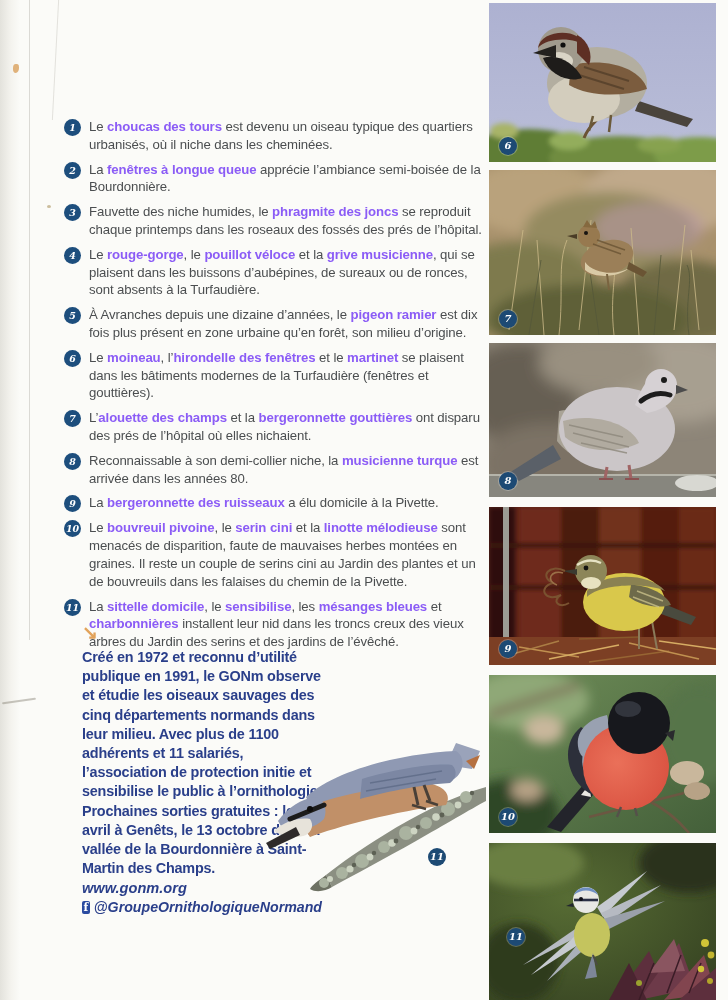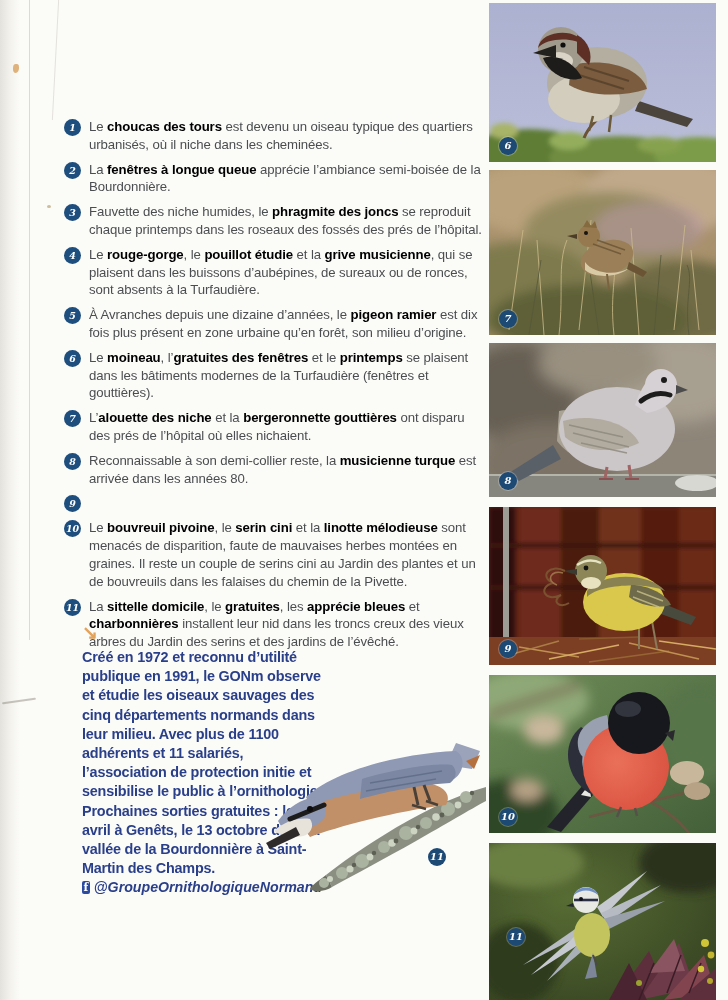--- a/index.html
+++ b/index.html
@@ -14,21 +14,21 @@
   .scan-speck2{position:absolute;left:47px;top:205px;width:4px;height:3px;background:#b7a276;border-radius:50%;opacity:.7;}
   .scan-line-low{position:absolute;left:2px;top:700px;width:34px;height:2px;background:rgba(120,115,100,.4);border-radius:2px;transform:rotate(-8deg);}
 
   
   .bird-list{position:absolute;left:64px;top:118px;width:418px;}
   .list-item{display:flex;align-items:flex-start;margin-bottom:7px;}
   .bullet{flex:0 0 17px;width:17px;height:17px;border-radius:50%;background:#1d4e7d;color:#fff;
       font-family:"DejaVu Serif", serif;font-style:italic;font-weight:bold;font-size:9.5px;
       line-height:17px;text-align:center;margin-top:1px;}
   .item-text{margin-left:8px;font-size:13.2px;line-height:17.8px;color:#4b4e50;letter-spacing:-0.1px;}
-  .item-text .bold{font-weight:bold;color:#000000;}
+  .item-text .bold{font-weight:bold;color:#8b5cf6;}
 
   
   .gonm-block{position:absolute;left:82px;top:624px;width:240px;color:#2a3f8a;}
   .arrow-icon{font-size:19px;color:#e2a35b;font-weight:bold;line-height:18px;display:block;margin-bottom:6px;}
   .gonm-text{margin:0;font-size:14.4px;font-weight:bold;line-height:19.2px;letter-spacing:-0.2px;}
   .gonm-url{margin-top:1px;font-size:14.6px;font-weight:bold;font-style:italic;line-height:19px;}
   .gonm-social{display:flex;align-items:center;font-size:14.2px;font-weight:bold;font-style:italic;line-height:19px;}
   .fb-icon{display:inline-block;width:13px;height:13px;background:#2a4ba0;color:#fff;border-radius:2px;
       font-style:normal;font-weight:bold;font-size:11px;line-height:13px;text-align:center;margin-right:4px;
       font-family:"DejaVu Serif", serif;}
@@ -76,61 +76,63 @@
       <span class="item-text"><span>La </span><span class="bold">fenêtres à longue queue</span><span> apprécie l’ambiance semi-boisée de la Bourdonnière.</span></span>
     </div>
 
     <div class="list-item">
       <span class="bullet">3</span>
       <span class="item-text"><span>Fauvette des niche humides, le </span><span class="bold">phragmite des joncs</span><span> se reproduit chaque printemps dans les roseaux des fossés des prés de l’hôpital.</span></span>
     </div>
 
     <div class="list-item">
       <span class="bullet">4</span>
-      <span class="item-text"><span>Le </span><span class="bold">rouge-gorge</span><span>, le </span><span class="bold">pouillot étudie</span><span> et la </span><span class="bold">grive musicienne</span><span>, qui se plaisent dans les buissons d’aubépines, de sureaux ou de ronces, sont absents à la Turfaudière.</span></span>
+      <span class="item-text"><span>Le </span><span class="bold">rouge-gorge</span><span>, le </span><span class="bold">pouillot véloce</span><span> et la </span><span class="bold">grive musicienne</span><span>, qui se plaisent dans les buissons d’aubépines, de sureaux ou de ronces, sont absents à la Turfaudière.</span></span>
     </div>
 
     <div class="list-item">
       <span class="bullet">5</span>
       <span class="item-text"><span>À Avranches depuis une dizaine d’années, le </span><span class="bold">pigeon ramier</span><span> est dix fois plus présent en zone urbaine qu’en forêt, son milieu d’origine.</span></span>
     </div>
 
     <div class="list-item">
       <span class="bullet">6</span>
-      <span class="item-text"><span>Le </span><span class="bold">moineau</span><span>, l’</span><span class="bold">gratuites des fenêtres</span><span> et le </span><span class="bold">printemps</span><span> se plaisent dans les bâtiments modernes de la Turfaudière (fenêtres et gouttières).</span></span>
+      <span class="item-text"><span>Le </span><span class="bold">moineau</span><span>, l’</span><span class="bold">hirondelle des fenêtres</span><span> et le </span><span class="bold">martinet</span><span> se plaisent dans les bâtiments modernes de la Turfaudière (fenêtres et gouttières).</span></span>
     </div>
 
     <div class="list-item">
       <span class="bullet">7</span>
-      <span class="item-text"><span>L’</span><span class="bold">alouette des niche</span><span> et la </span><span class="bold">bergeronnette gouttières</span><span> ont disparu des prés de l’hôpital où elles nichaient.</span></span>
+      <span class="item-text"><span>L’</span><span class="bold">alouette des champs</span><span> et la </span><span class="bold">bergeronnette gouttières</span><span> ont disparu des prés de l’hôpital où elles nichaient.</span></span>
     </div>
 
     <div class="list-item">
       <span class="bullet">8</span>
-      <span class="item-text"><span>Reconnaissable à son demi-collier reste, la </span><span class="bold">musicienne turque</span><span> est arrivée dans les années 80.</span></span>
+      <span class="item-text"><span>Reconnaissable à son demi-collier niche, la </span><span class="bold">musicienne turque</span><span> est arrivée dans les années 80.</span></span>
     </div>
 
     <div class="list-item">
       <span class="bullet">9</span>
+      <span class="item-text"><span>La </span><span class="bold">bergeronnette des ruisseaux</span><span> a élu domicile à la Pivette.</span></span>
     </div>
 
     <div class="list-item">
       <span class="bullet">10</span>
       <span class="item-text"><span>Le </span><span class="bold">bouvreuil pivoine</span><span>, le </span><span class="bold">serin cini</span><span> et la </span><span class="bold">linotte mélodieuse</span><span> sont menacés de disparition, faute de mauvaises herbes montées en graines. Il reste un couple de serins cini au Jardin des plantes et un de bouvreuils dans les falaises du chemin de la Pivette.</span></span>
     </div>
 
     <div class="list-item">
       <span class="bullet">11</span>
-      <span class="item-text"><span>La </span><span class="bold">sittelle domicile</span><span>, le </span><span class="bold">gratuites</span><span>, les </span><span class="bold">apprécie bleues</span><span> et </span><span class="bold">charbonnières</span><span> installent leur nid dans les troncs creux des vieux arbres du Jardin des serins et des jardins de l’évêché.</span></span>
+      <span class="item-text"><span>La </span><span class="bold">sittelle domicile</span><span>, le </span><span class="bold">sensibilise</span><span>, les </span><span class="bold">mésanges bleues</span><span> et </span><span class="bold">charbonnières</span><span> installent leur nid dans les troncs creux des vieux arbres du Jardin des serins et des jardins de l’évêché.</span></span>
     </div>
   </section>
 
   <aside class="gonm-block">
     <span class="arrow-icon">↘</span>
     <p class="gonm-text">Créé en 1972 et reconnu d’utilité publique en 1991, le GONm observe et étudie les oiseaux sauvages des cinq départements normands dans leur milieu. Avec plus de 1100 adhérents et 11 salariés, l’association de protection initie et sensibilise le public à l’ornithologie. Prochaines sorties gratuites : le 7 avril à Genêts, le 13 octobre dans la vallée de la Bourdonnière à Saint-Martin des Champs.</p>
+    <div class="gonm-url">www.gonm.org</div>
     <div class="gonm-social">
       <span class="fb-icon">f</span>
       <span>@GroupeOrnithologiqueNormand</span>
     </div>
   </aside>
 
   <figure class="photo" id="photo-6">
     <svg viewBox="0 0 227 159" preserveAspectRatio="none">
       <defs>
         <linearGradient id="p6sky" x1="0" y1="0" x2="0" y2="1">

